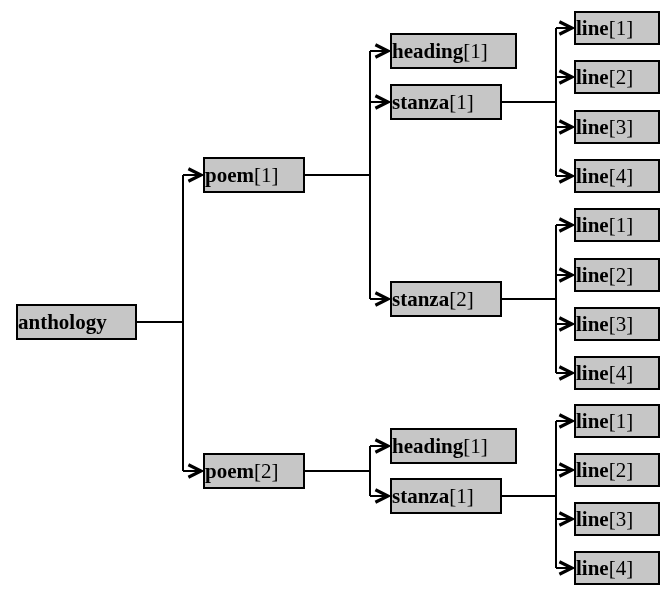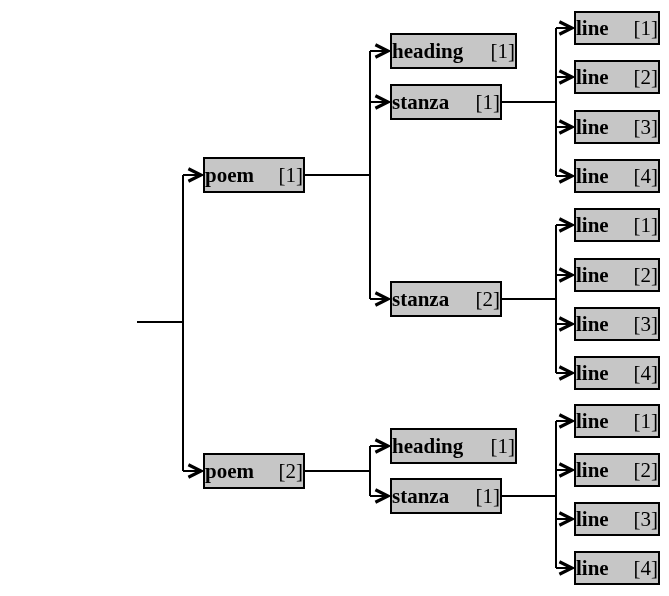--- a/index.html
+++ b/index.html
@@ -9,21 +9,21 @@
     background:var(--bg,#ffffff);
     font-family:"Liberation Serif","DejaVu Serif",serif;
     overflow:hidden;
   }
   #wires{position:absolute;left:0;top:0;width:669px;height:596px;}
   .node{
     position:absolute;
     box-sizing:border-box;
     background:var(--node-fill,#c6c6c6);
     border:2px solid var(--node-border,#000000);
-    display:flex;align-items:center;justify-content:space-between;
+    display:flex;align-items:center;justify-content:flex-start;
     font-size:21px;line-height:1;color:#000;
     white-space:nowrap;
   }
   .nm{font-weight:bold;}
   .ix{font-weight:normal;}
 </style>
 </head>
 <body>
 
 <div id="stage">
@@ -63,20 +63,24 @@
     <path d="M556 225 H572" stroke="#000" stroke-width="2" fill="none" marker-end="url(#arrow)"></path>
     <path d="M556 275 H572" stroke="#000" stroke-width="2" fill="none" marker-end="url(#arrow)"></path>
     <path d="M556 324 H572" stroke="#000" stroke-width="2" fill="none" marker-end="url(#arrow)"></path>
     <path d="M556 373 H572" stroke="#000" stroke-width="2" fill="none" marker-end="url(#arrow)"></path>
     <path d="M556 421 H572" stroke="#000" stroke-width="2" fill="none" marker-end="url(#arrow)"></path>
     <path d="M556 470 H572" stroke="#000" stroke-width="2" fill="none" marker-end="url(#arrow)"></path>
     <path d="M556 519 H572" stroke="#000" stroke-width="2" fill="none" marker-end="url(#arrow)"></path>
     <path d="M556 568 H572" stroke="#000" stroke-width="2" fill="none" marker-end="url(#arrow)"></path>
   </svg>
 
+  <div class="node" style="left:16px;top:304px;width:121px;height:36px">
+    <span class="nm">anthology</span>
+      <span class="ix"></span>
+  </div>
 
   <div class="node" style="left:203px;top:157px;width:102px;height:36px">
     <span class="nm">poem</span>
       <span class="ix">[1]</span>
   </div>
   <div class="node" style="left:203px;top:453px;width:102px;height:36px">
     <span class="nm">poem</span>
       <span class="ix">[2]</span>
   </div>
 

